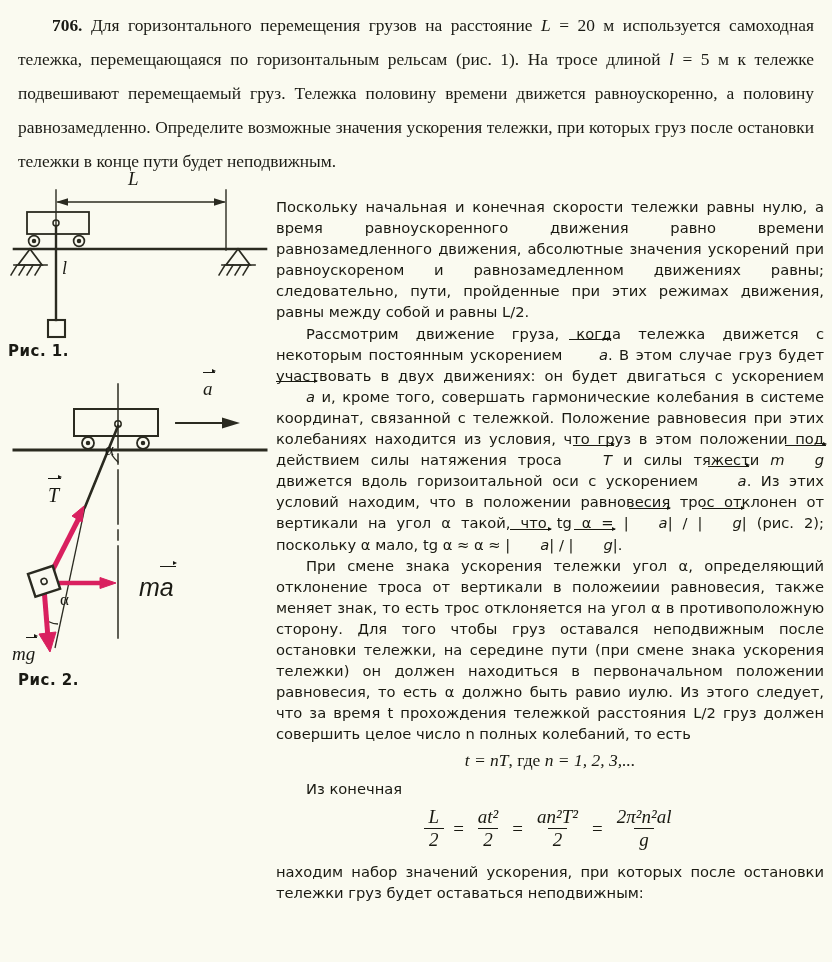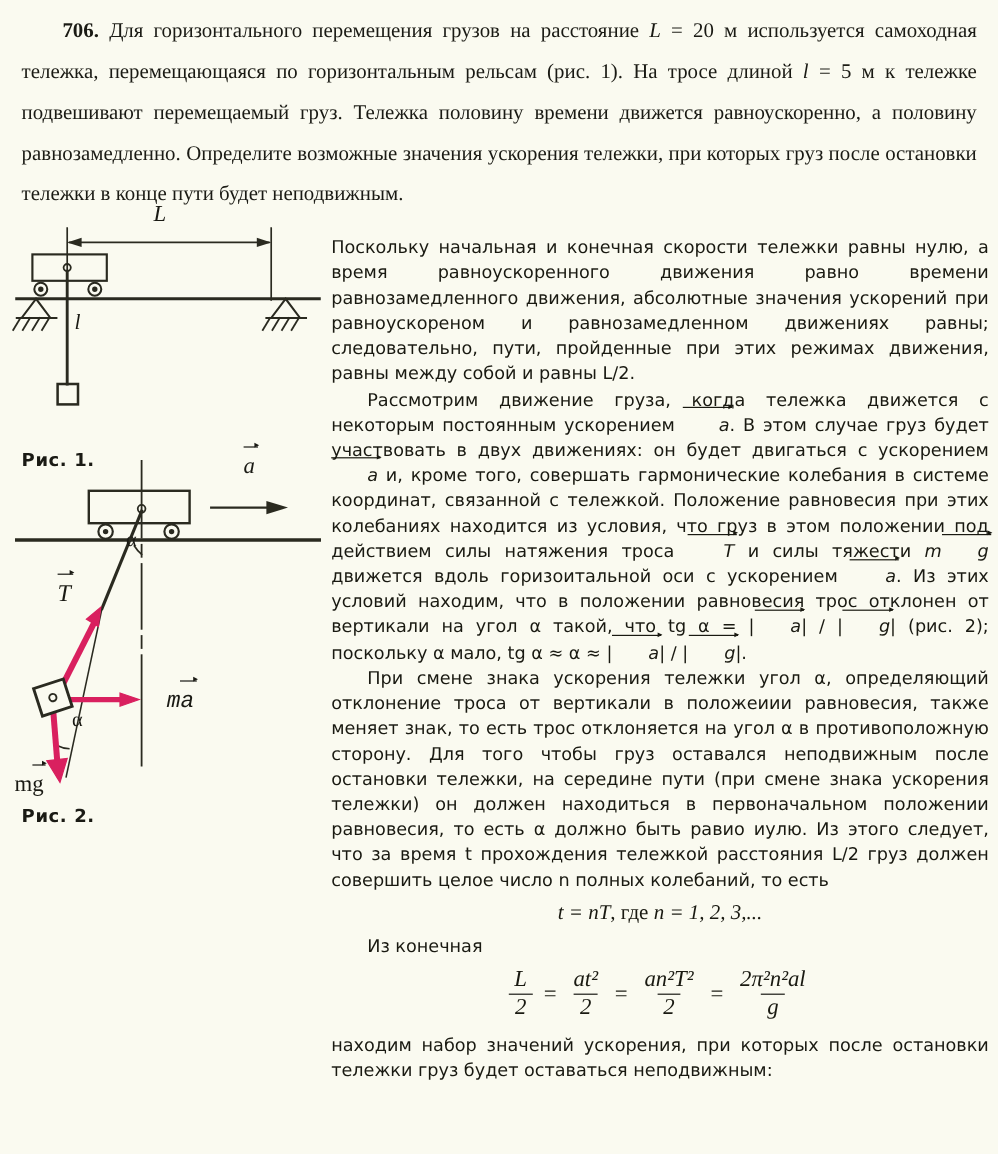--- a/index.html
+++ b/index.html
@@ -171,21 +171,21 @@
         <line x1="249" y1="87" x2="243" y2="97" stroke-width="1.5"></line>
       </g>
 
       <polygon points="56,24 68,20.2 68,27.8" fill="#2a2a20"></polygon>
       <polygon points="226,24 214,20.2 214,27.8" fill="#2a2a20"></polygon>
     </svg>
   </div>
   <div class="fig" style="left:128px; top:-10px; font-style:italic; font-size:19px; font-family:'Liberation Serif',serif;">L</div>
   <div class="fig" style="left:62px; top:80px; font-style:italic; font-size:18px; font-family:'Liberation Serif',serif;">l</div>
 
-  <div class="fig-caption" style="left:18px; top:164px;margin-top:32px;">Рис. 1.</div>
+  <div class="fig-caption" style="left:8px; top:164px;">Рис. 1.</div>
 
   <div class="fig" style="left:0px; top:198px;">
     <svg width="268" height="300" viewBox="0 0 268 300">
       <g stroke="#2a2a20" fill="none" stroke-linecap="square">
 
         <line x1="118" y1="8" x2="118" y2="72" stroke-width="1.5"></line>
         <line x1="118" y1="78" x2="118" y2="88" stroke-width="1.5"></line>
         <line x1="118" y1="94" x2="118" y2="148" stroke-width="1.5"></line>
         <line x1="118" y1="154" x2="118" y2="164" stroke-width="1.5"></line>
         <line x1="118" y1="170" x2="118" y2="262" stroke-width="1.5"></line>
@@ -233,24 +233,24 @@
       </g>
     </svg>
   </div>
 
   <div class="fig" style="left:203px; top:200px; font-family:'Liberation Serif',serif; font-style:italic; font-size:19px;">
     <span class="vec">a</span>
   </div>
   <div class="fig" style="left:48px; top:306px; font-family:'Liberation Serif',serif; font-style:italic; font-size:20px; color:#1a1a14;">
     <span class="vec">T</span>
   </div>
-  <div class="fig" style="left:139px; top:395px; font-family:Liberation Mono, monospace; font-style:italic; font-size:19px;">
+  <div class="fig" style="left:139px; top:395px; font-family:Liberation Sans, sans-serif; font-style:italic; font-size:25px;">
     <span><span>m</span><span class="vec">a</span></span>
   </div>
-  <div class="fig" style="left:12px; top:465px; font-family:'Liberation Serif',serif; font-size:19px;">
+  <div class="fig" style="left:12px; top:465px; font-family:'Liberation Serif',serif; font-style:italic; font-size:19px;">
     <span><span>m</span><span class="vec">g</span></span>
   </div>
   <div class="fig" style="left:105px; top:262px; font-family:'Liberation Serif',serif; font-size:17px;">α</div>
   <div class="fig" style="left:60px; top:412px; font-family:'Liberation Serif',serif; font-size:17px;">α</div>
 
   <div class="fig-caption" style="left:18px; top:493px;">Рис.  2.</div>
 </div>
 
 <div id="solution-column">
 

